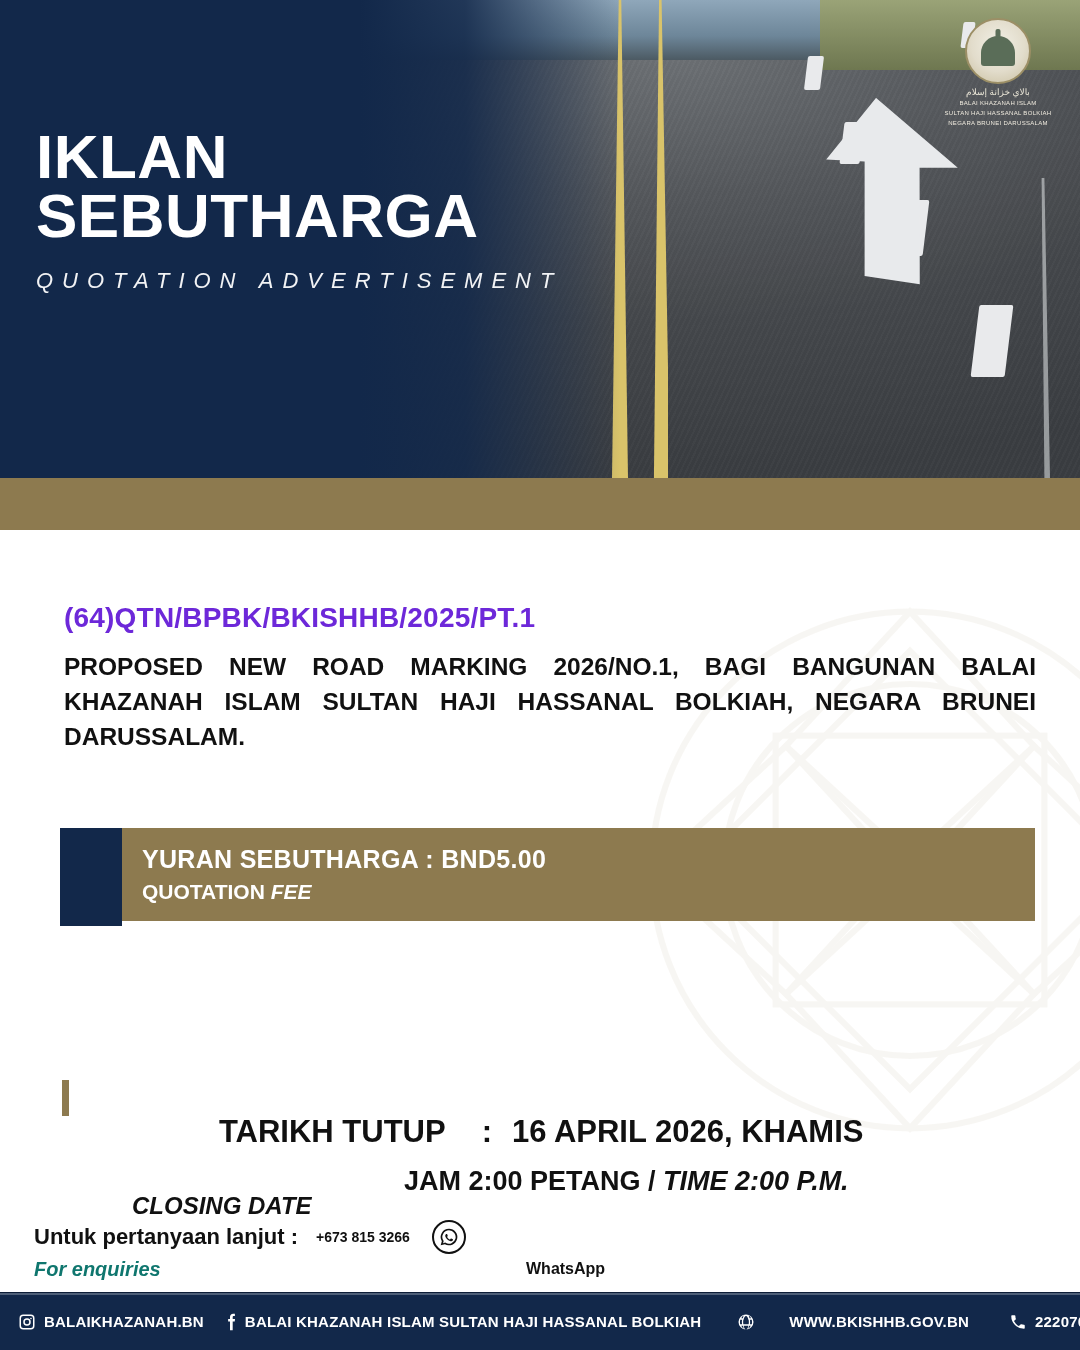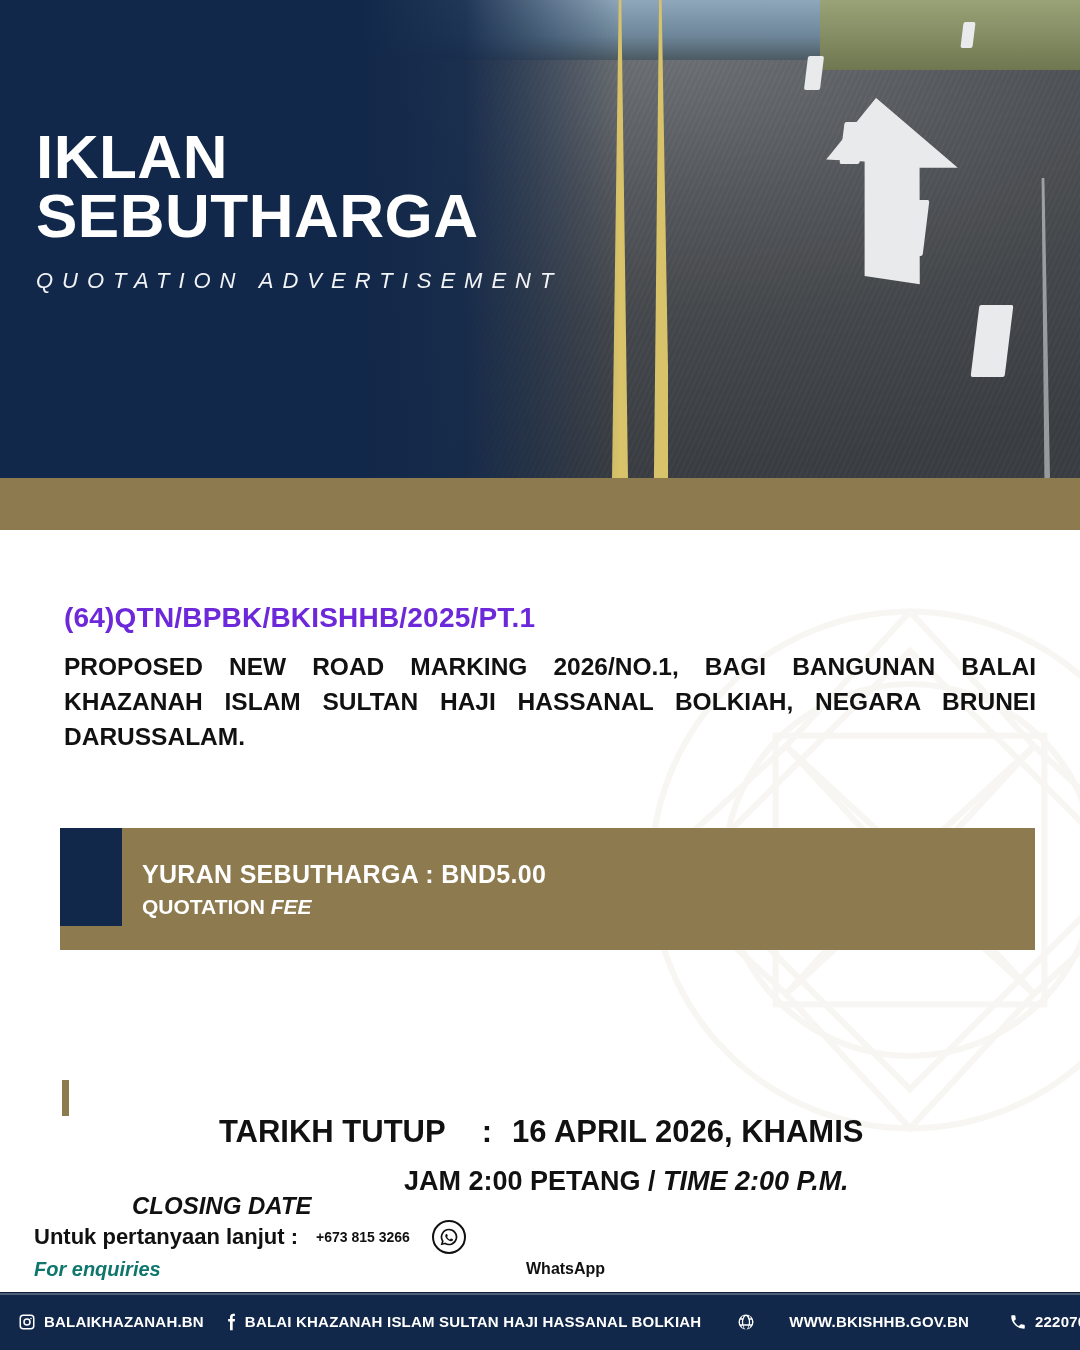--- a/index.html
+++ b/index.html
@@ -163,21 +163,21 @@
   }
   .desc {
     position: absolute; left: 64px; top: 120px; width: 972px;
     font-size: 24.5px; font-weight: 700; color: #111;
     line-height: 1.42; text-align: justify;
   }
 
   
   .fee-band {
     position: absolute; left: 60px; top: 298px;
-    width: 975px; height: 122px;
+    width: 975px; height: 93px;
     background: #8d7a4f;
     display: flex; align-items: center;
   }
   .fee-band .nav-tab {
     position: absolute; left: 0; top: 0; width: 62px; height: 98px;
     background: #12284a;
   }
   .fee-text { margin-left: 82px; color: #ffffff; }
   .fee-line1 { font-size: 25px; font-weight: 700; letter-spacing: .3px; }
   .fee-line2 { font-size: 21px; font-weight: 700; margin-top: 6px; }
@@ -273,20 +273,29 @@
     <div class="hero-overlay"></div>
 
     <div class="hero-text">
       <div class="hero-title">
         <span>IKLAN</span>
         <span class="l2">SEBUTHARGA</span>
       </div>
       <div class="hero-sub">QUOTATION ADVERTISEMENT</div>
     </div>
 
+    <div class="crest">
+      <div class="crest-circle">
+        <div class="dome"></div>
+      </div>
+      <div class="crest-arabic">بالاي خزانة إسلام</div>
+      <div class="crest-line">BALAI KHAZANAH ISLAM</div>
+      <div class="crest-line">SULTAN HAJI HASSANAL BOLKIAH</div>
+      <div class="crest-line">NEGARA BRUNEI DARUSSALAM</div>
+    </div>
   </div>
 
   <div class="gold-bar"></div>
 
   <div class="body">
 
     <div class="watermark">
       <svg viewBox="0 0 600 600" xmlns="http://www.w3.org/2000/svg">
         <g fill="none" stroke="#e3ddd0" stroke-width="6">
           <circle cx="300" cy="300" r="250"></circle>

